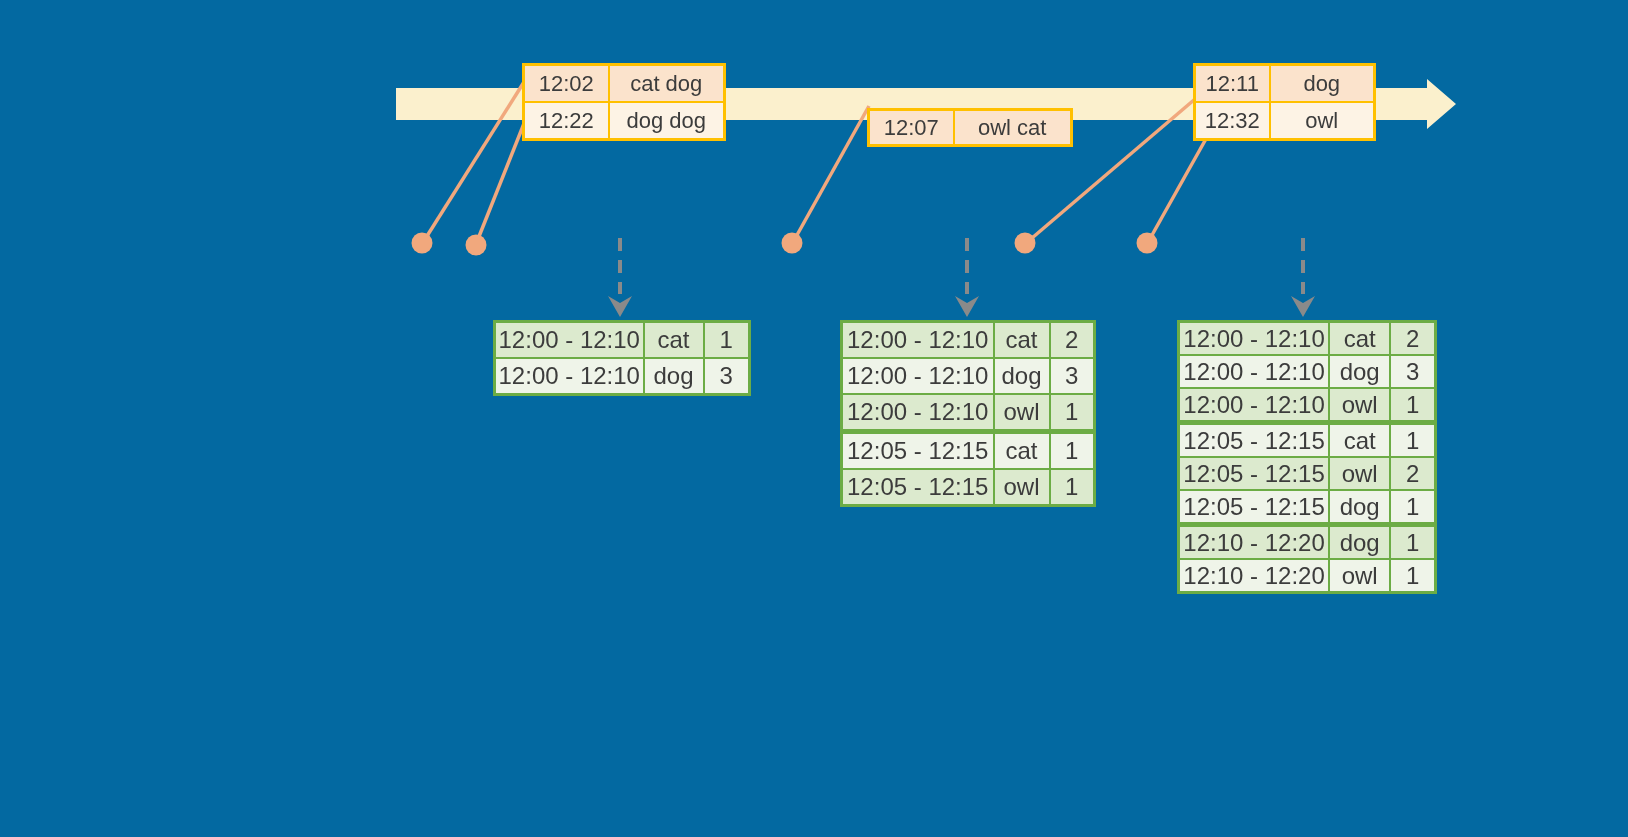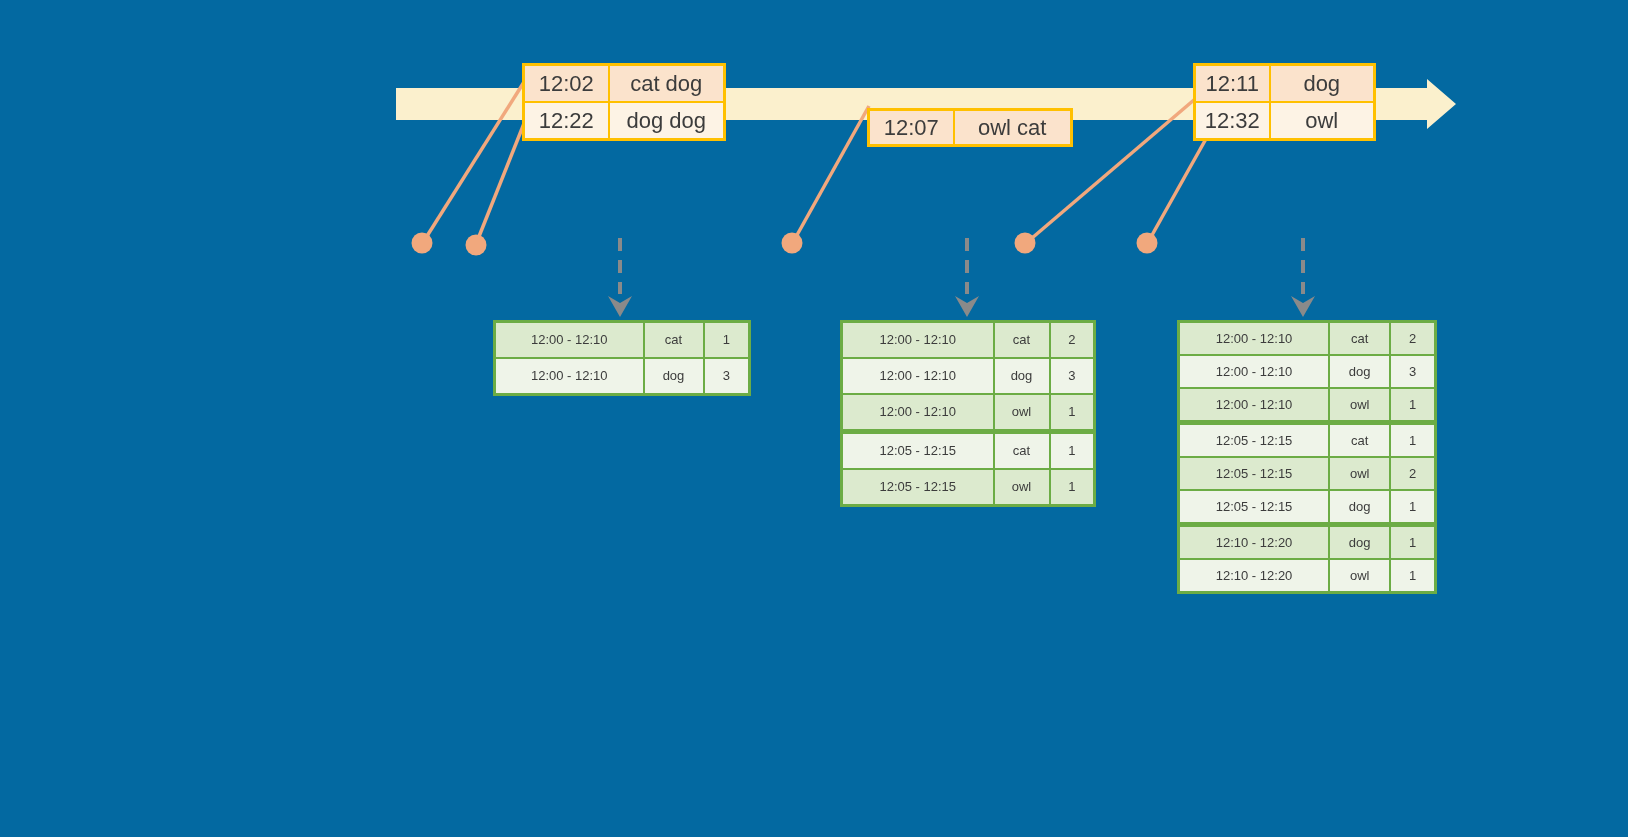--- a/index.html
+++ b/index.html
@@ -25,21 +25,21 @@
   .otable tr:nth-child(even) td{background:#FDF3E5;}
   #otable-1{left:522px;top:63px;width:201px;}
   #otable-2{left:867px;top:84px;width:203px;margin-top:24px;}
   #otable-2 td{line-height:33px;height:33px;}
   #otable-3{left:1193px;top:63px;width:180px;border-radius:14px;}
   
   .gtable{border:3px solid #6CAC45;}
   .gtable td{
     border:2px solid #6CAC45;
     text-align:center;vertical-align:middle;
-    font-size:13px;color:#3C3C3C;
+    font-size:24px;color:#3C3C3C;
     padding:0;line-height:34px;height:34px;
     white-space:nowrap;
   }
   .gtable tr:nth-child(odd) td{background:#DCEACE;}
   .gtable tr:nth-child(even) td{background:#EFF4E9;}
   .gtable tr.sep td{border-bottom:5px solid #6CAC45;}
   #gtable-1{left:493px;top:320px;width:255px;}
   #gtable-2{left:840px;top:320px;width:253px;}
   #gtable-3{left:1177px;top:320px;width:260px;}
   #gtable-3 td{line-height:31px;height:31px;}

